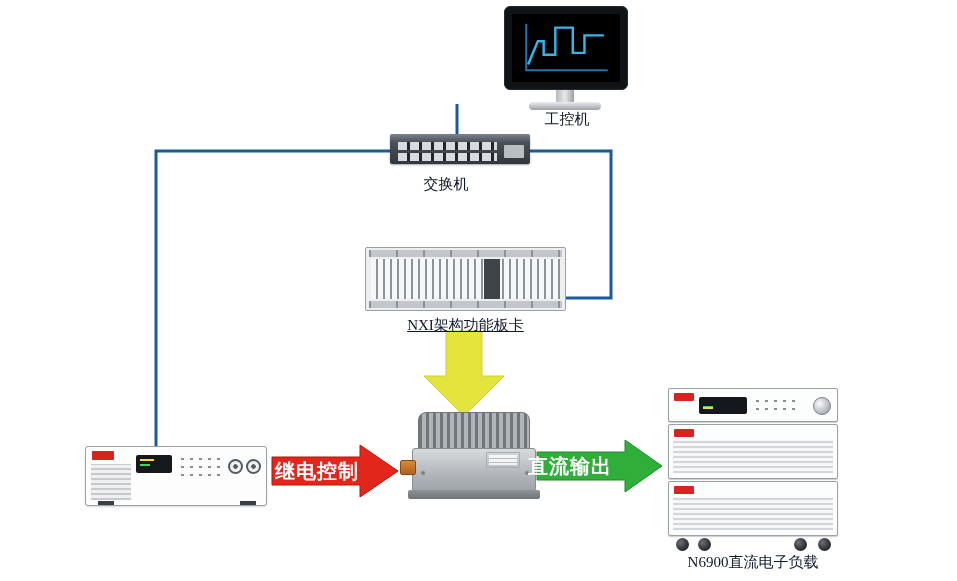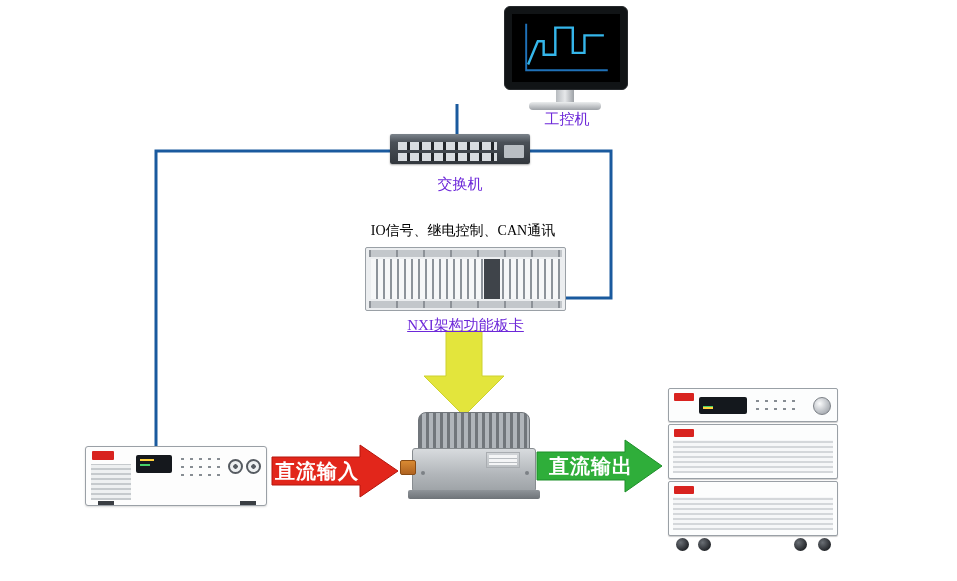--- a/index.html
+++ b/index.html
@@ -3,21 +3,21 @@
 <meta charset="utf-8">
 <style>
   * { margin:0; padding:0; box-sizing:border-box; }
   html,body { background:#ffffff; }
   #canvas {
     position:relative; width:957px; height:581px; background:#ffffff;
     font-family:"Liberation Sans", sans-serif; overflow:hidden;
   }
   .abs { position:absolute; }
   .label {
-    font-family:"Liberation Serif", serif; font-size:15px; color:#6d28d9;
+    font-family:"Liberation Serif", serif; font-size:15px; color:#0f172a;
     text-align:center; white-space:nowrap;
   }
   .caption { font-family:"Liberation Serif", serif; font-size:14px; color:#000; text-align:center; white-space:nowrap; }
   .arrow-text {
     font-size:20px; font-weight:bold; color:#fff; text-align:center;
     letter-spacing:1px; white-space:nowrap; line-height:24px;
   }
   
   #wires { position:absolute; left:0; top:0; width:957px; height:581px; }
 
@@ -107,23 +107,22 @@
   </div>
   <div class="abs monitor-neck"></div>
   <div class="abs monitor-base"></div>
   <div class="abs label" style="left:492px; top:110px; width:150px;">工控机</div>
 
   <div class="abs switch-body">
     <div class="port-row r1"></div>
     <div class="port-row r2"></div>
     <div class="switch-panel"></div>
   </div>
-  <div class="abs label" style="left:390px; top:175px; width:140px;">交换机</div>
+  <div class="abs label" style="left:376px; top:175px; width:140px;">交换机</div>
 
-  <div class="abs caption" style="left:342px; top:222px; width:242px;">IO信号、继电控制、CAN通讯</div>
   <div class="abs nxi-chassis">
     <div class="nxi-rail top"></div>
     <div class="nxi-slots"></div>
     <div class="nxi-gap"></div>
     <div class="nxi-rail bot"></div>
   </div>
   <div class="abs label" style="left:365px; top:316px; width:201px;text-decoration:underline;">NXI架构功能板卡</div>
 
   <div class="abs psu">
     <div class="brand-logo" style="left:6px; top:4px;"></div>
@@ -141,22 +140,22 @@
 
   <div class="abs dut-fins"></div>
   <div class="abs dut-body">
     <div class="dut-bolt" style="left:8px; top:22px;"></div>
     <div class="dut-bolt" style="left:112px; top:22px;"></div>
   </div>
   <div class="abs dut-sticker"></div>
   <div class="abs dut-conn"></div>
   <div class="abs dut-base"></div>
 
-  <div class="abs arrow-text" style="left:274px; top:459px; width:86px;">直流输入</div>
-  <div class="abs arrow-text" style="left:548px; top:454px; width:86px;">直流输出</div>
+  <div class="abs arrow-text" style="left:274px; top:459px; width:86px;">继电控制</div>
+  <div class="abs arrow-text" style="left:527px; top:454px; width:86px;">直流输出</div>
 
   <div class="abs load-stack">
     <div class="load-unit u1">
       <div class="brand-logo" style="left:5px; top:4px; width:20px; height:8px;"></div>
       <div class="load-display">
         <div class="bar-g"></div>
         <div class="bar-y" style="top:10px; width:10px;"></div>
       </div>
       <div class="btn-grid load-btns" style="position:absolute;"></div>
       <div class="knob"></div>
@@ -167,14 +166,15 @@
     </div>
     <div class="load-unit u3">
       <div class="brand-logo" style="left:5px; top:4px; width:20px; height:8px;"></div>
       <div class="load-vent"></div>
     </div>
   </div>
   <div class="abs wheel" style="left:676px;"></div>
   <div class="abs wheel" style="left:698px;"></div>
   <div class="abs wheel" style="left:794px;"></div>
   <div class="abs wheel" style="left:818px;"></div>
+  <div class="abs label" style="left:660px; top:553px; width:186px;">N6900直流电子负载</div>
 
 </div>
 
 </body></html>

